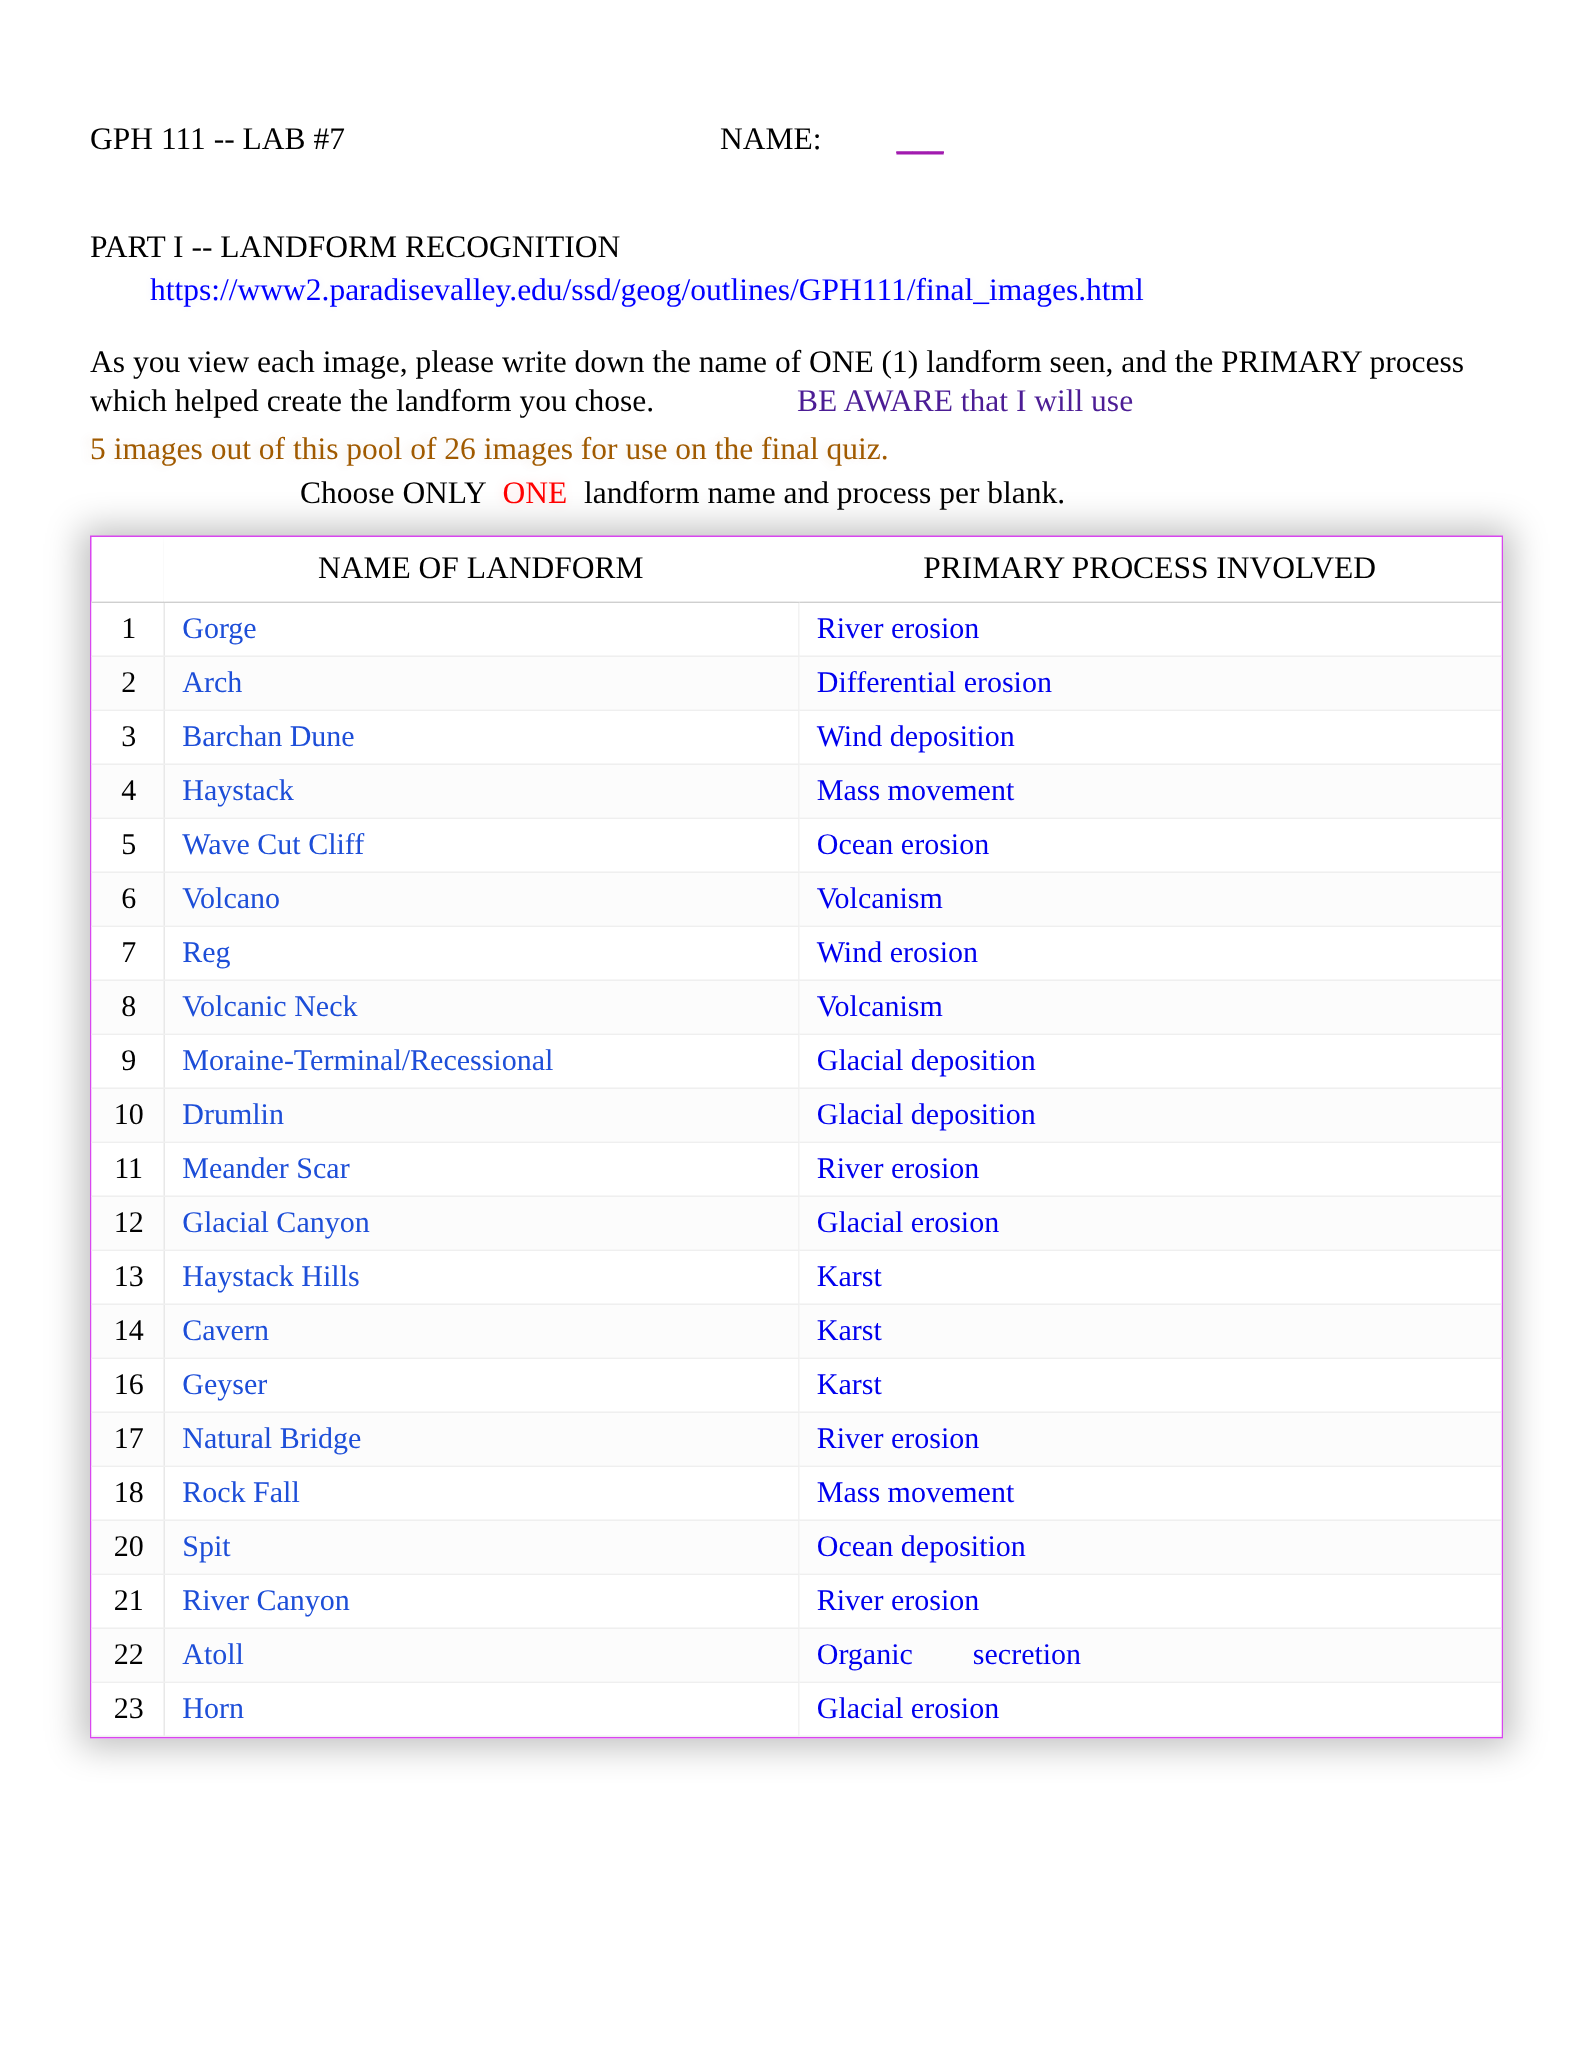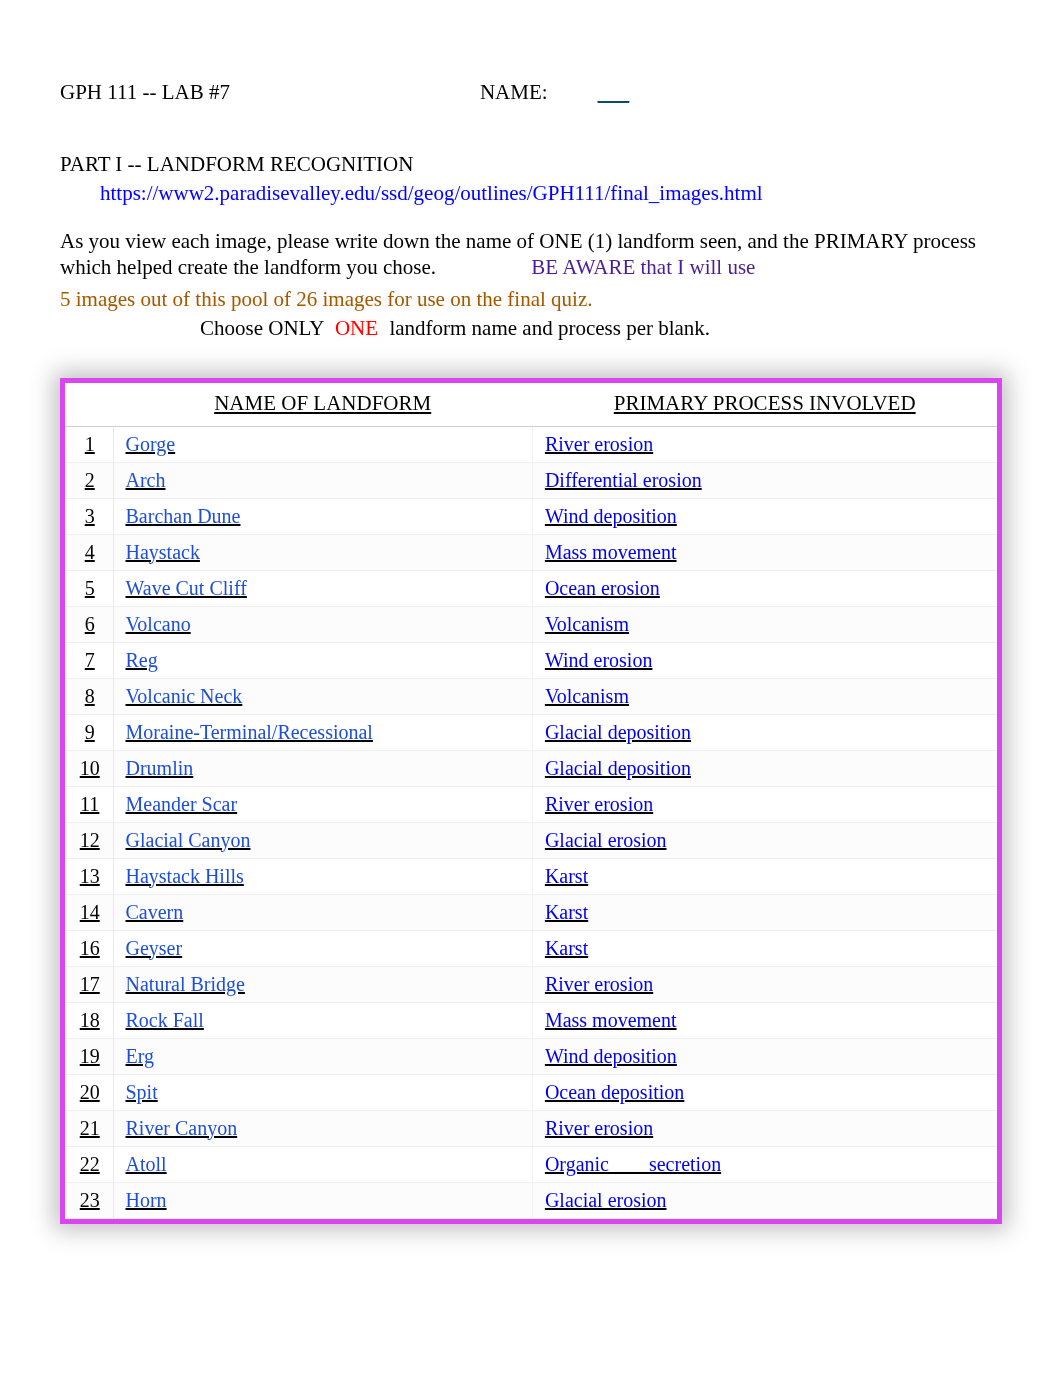--- a/index.html
+++ b/index.html
@@ -22,21 +22,21 @@
       margin-bottom: 47px;
     }
     .header-left {
       flex: 0 0 auto;
       padding-right: 10px;
     }
     .header-name-label {
       margin-left: 240px;
     }
     .name-blank {
-      color: #0c4a6e;
+      color: #a21caf;
       text-decoration: underline;
       margin-left: 50px;
     }
     .part-label {
       margin-bottom: 4px;
     }
     .url-link {
       color: #0000ff;
       margin-left: 40px;
       text-shadow: 0 0 6px rgba(0,0,255,0.08);
@@ -51,31 +51,30 @@
       color: #4c1d95;
     }
     .warn-line2 {
       color: #a05a00;
       text-shadow: -4px 0 6px rgba(160,90,0,0.1);
       display: inline-block;
       margin-bottom: 4px;
     }
     .choose-line {
       margin-left: 140px;
-      margin-bottom: 37px;
+      margin-bottom: 16px;
     }
     .one-red {
       color: #ff0000;
       text-shadow: 0 0 8px rgba(255,0,0,0.15);
       padding: 0 6px;
     }
     .table-wrap {
       box-shadow: 0px 0px 22px 6px rgba(0,0,0,0.25);
-      border: 5px solid #d946ef;
-      text-decoration: underline;
+      border: 1px solid #d946ef;
     }
     table {
       width: 100%;
       border-collapse: collapse;
     }
     thead th {
       font-weight: normal;
       background: #ffffff;
       padding: 8px 6px 10px 6px;
       border-bottom: 1px solid #cfcfcf;
@@ -232,25 +231,20 @@
           <td class="num-cell">17</td>
           <td class="name-cell">Natural Bridge</td>
           <td class="proc-cell">River erosion</td>
         </tr>
         <tr>
           <td class="num-cell">18</td>
           <td class="name-cell">Rock Fall</td>
           <td class="proc-cell">Mass movement</td>
         </tr>
         <tr>
-          <td class="num-cell">19</td>
-          <td class="name-cell">Erg</td>
-          <td class="proc-cell">Wind deposition</td>
-        </tr>
-        <tr>
           <td class="num-cell">20</td>
           <td class="name-cell">Spit</td>
           <td class="proc-cell">Ocean deposition</td>
         </tr>
         <tr>
           <td class="num-cell">21</td>
           <td class="name-cell">River Canyon</td>
           <td class="proc-cell">River erosion</td>
         </tr>
         <tr>

